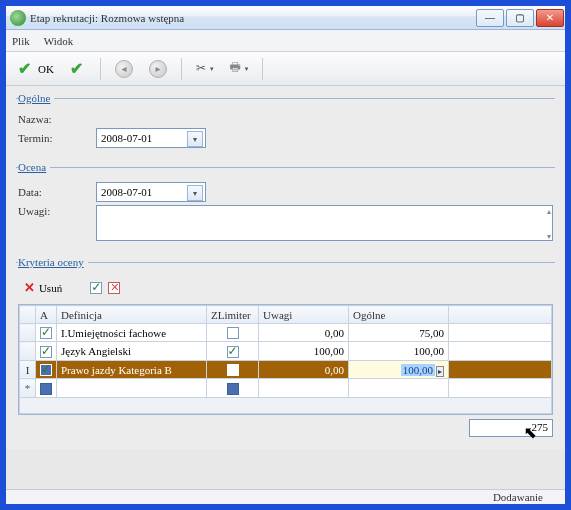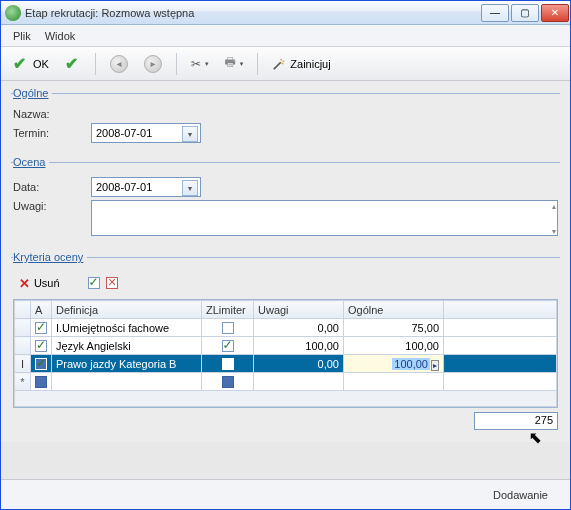--- a/index.html
+++ b/index.html
@@ -6,23 +6,24 @@
   body {
     margin: 0;
     font-family: Tahoma, sans-serif;
     font-size: 11px;
     background: #fff;
     overflow: hidden;
   }
   .window {
     width: 571px;
     height: 510px;
-    border: 1px solid #1d4ed8;
+    border: 6px solid #1d4ed8;
     background: #e8e8e8;
     position: relative;
+    font-family: Liberation Serif, serif;
   }
   .titlebar {
     height: 24px;
     background: linear-gradient(to bottom, #fdfdfe 0%, #e9f0f8 45%, #d7e5f5 46%, #cfe0f4 100%);
     display: flex;
     align-items: center;
     border-bottom: 1px solid #9db6d6;
   }
   .titlebar .app-icon {
     width: 16px; height: 16px;
@@ -45,21 +46,21 @@
     background: linear-gradient(to bottom, #f29a8f, #d94330);
     color: #fff;
     border-color: #a03224;
   }
   .menubar {
     height: 22px;
     background: #f2f4f7;
     border-bottom: 1px solid #cfd4dc;
     display: flex;
     align-items: center;
-    padding: 0 12px;
+    padding: 0 6px;
   }
   .menubar span { margin-right: 14px; color: #333; }
   .toolbar {
     height: 34px;
     background: linear-gradient(to bottom, #fcfcfd, #e9ecef);
     border-bottom: 1px solid #c7cbd1;
     display: flex;
     align-items: center;
     padding: 0 6px;
     gap: 4px;
@@ -188,21 +189,21 @@
     position: relative;
   }
   .ck.checked::after {
     content: "✓";
     color: #2a7a2a;
     position: absolute;
     top: -3px; left: 0;
     font-size: 12px;
   }
   .ck.blue { background: #4a6fb0; border-color: #3a5f9f; }
-  tr.selected td { background: #0369a1; color: #fff; }
+  tr.selected td { background: #a16207; color: #fff; }
   tr.selected td.num { color: #fff; }
   .num { text-align: right; }
   .highlight-cell {
     background: #fffbe0 !important;
     color: #1a3e8a !important;
   }
   .highlight-val {
     background: #a7d3ff;
     padding: 0 2px;
   }
@@ -221,21 +222,21 @@
   }
   .hscroll {
     height: 16px;
     background: #eef1f5;
     border: 1px solid #c8d2e0;
     border-top: none;
   }
   .statusbar {
     position: absolute;
     bottom: 0; left: 0; right: 0;
-    height: 30px;
+    height: 15px;
     background: #f2f4f7;
     border-top: 1px solid #c7cbd1;
     display: flex;
     justify-content: flex-end;
     align-items: center;
     padding: 0 22px;
     color: #333;
   }
   svg.wand { width: 14px; height: 14px; }
   .cursor-arrow {
@@ -283,27 +284,20 @@
     <div class="tb-sep"></div>
     <div class="tb-btn">
       <span style="font-size:12px;color:#555">✂</span>
       <span style="font-size:7px;color:#555">▾</span>
     </div>
     <div class="tb-btn">
       <span style="font-size:12px;color:#888">🖶</span>
       <span style="font-size:7px;color:#555">▾</span>
     </div>
     <div class="tb-sep"></div>
-    <div class="tb-btn">
-      <svg class="wand" viewBox="0 0 16 16">
-          <path d="M2 14 L10 6" stroke="#555" stroke-width="2"></path>
-          <path d="M10 2 L11 4 M14 5 L12 5 M13 8 L11 7" stroke="#d4a528" stroke-width="1.5"></path>
-        </svg>
-      <span>Zainicjuj</span>
-    </div>
   </div>
 
   <div class="content">
 
     <fieldset>
       <legend>Ogólne</legend>
       <div class="form-row">
         <label>Nazwa:</label>
       </div>
       <div class="form-row">

